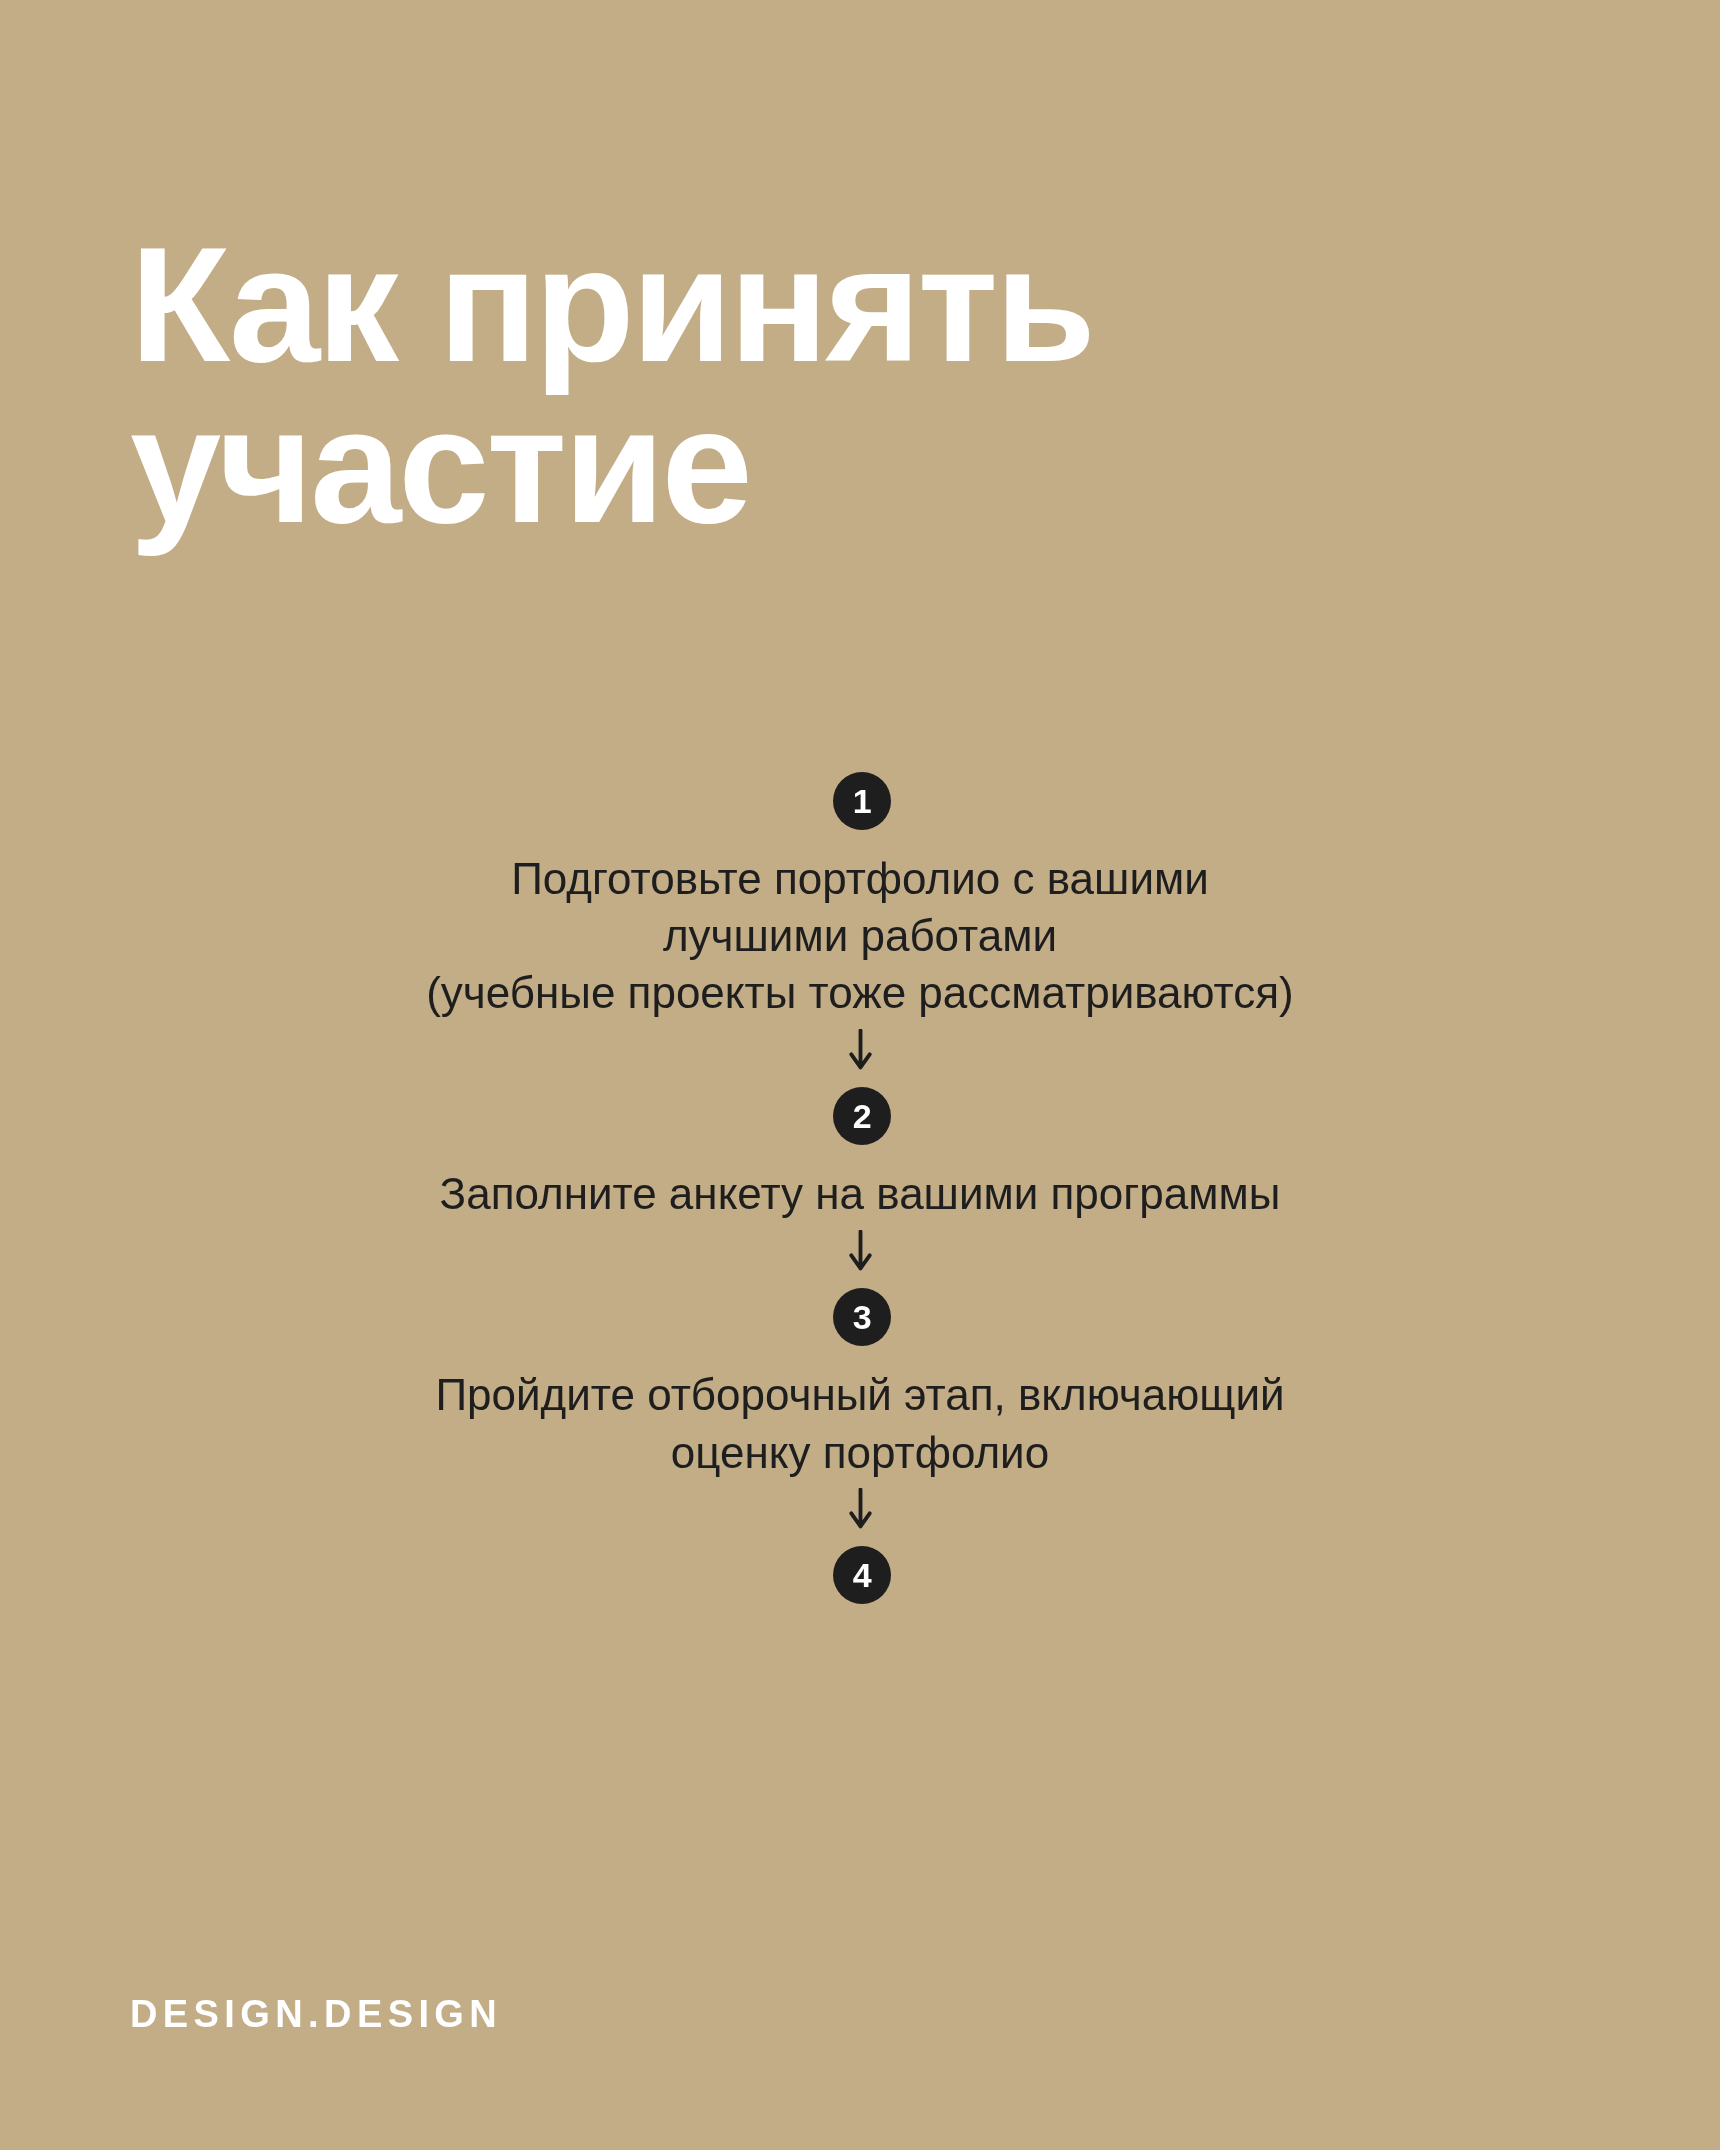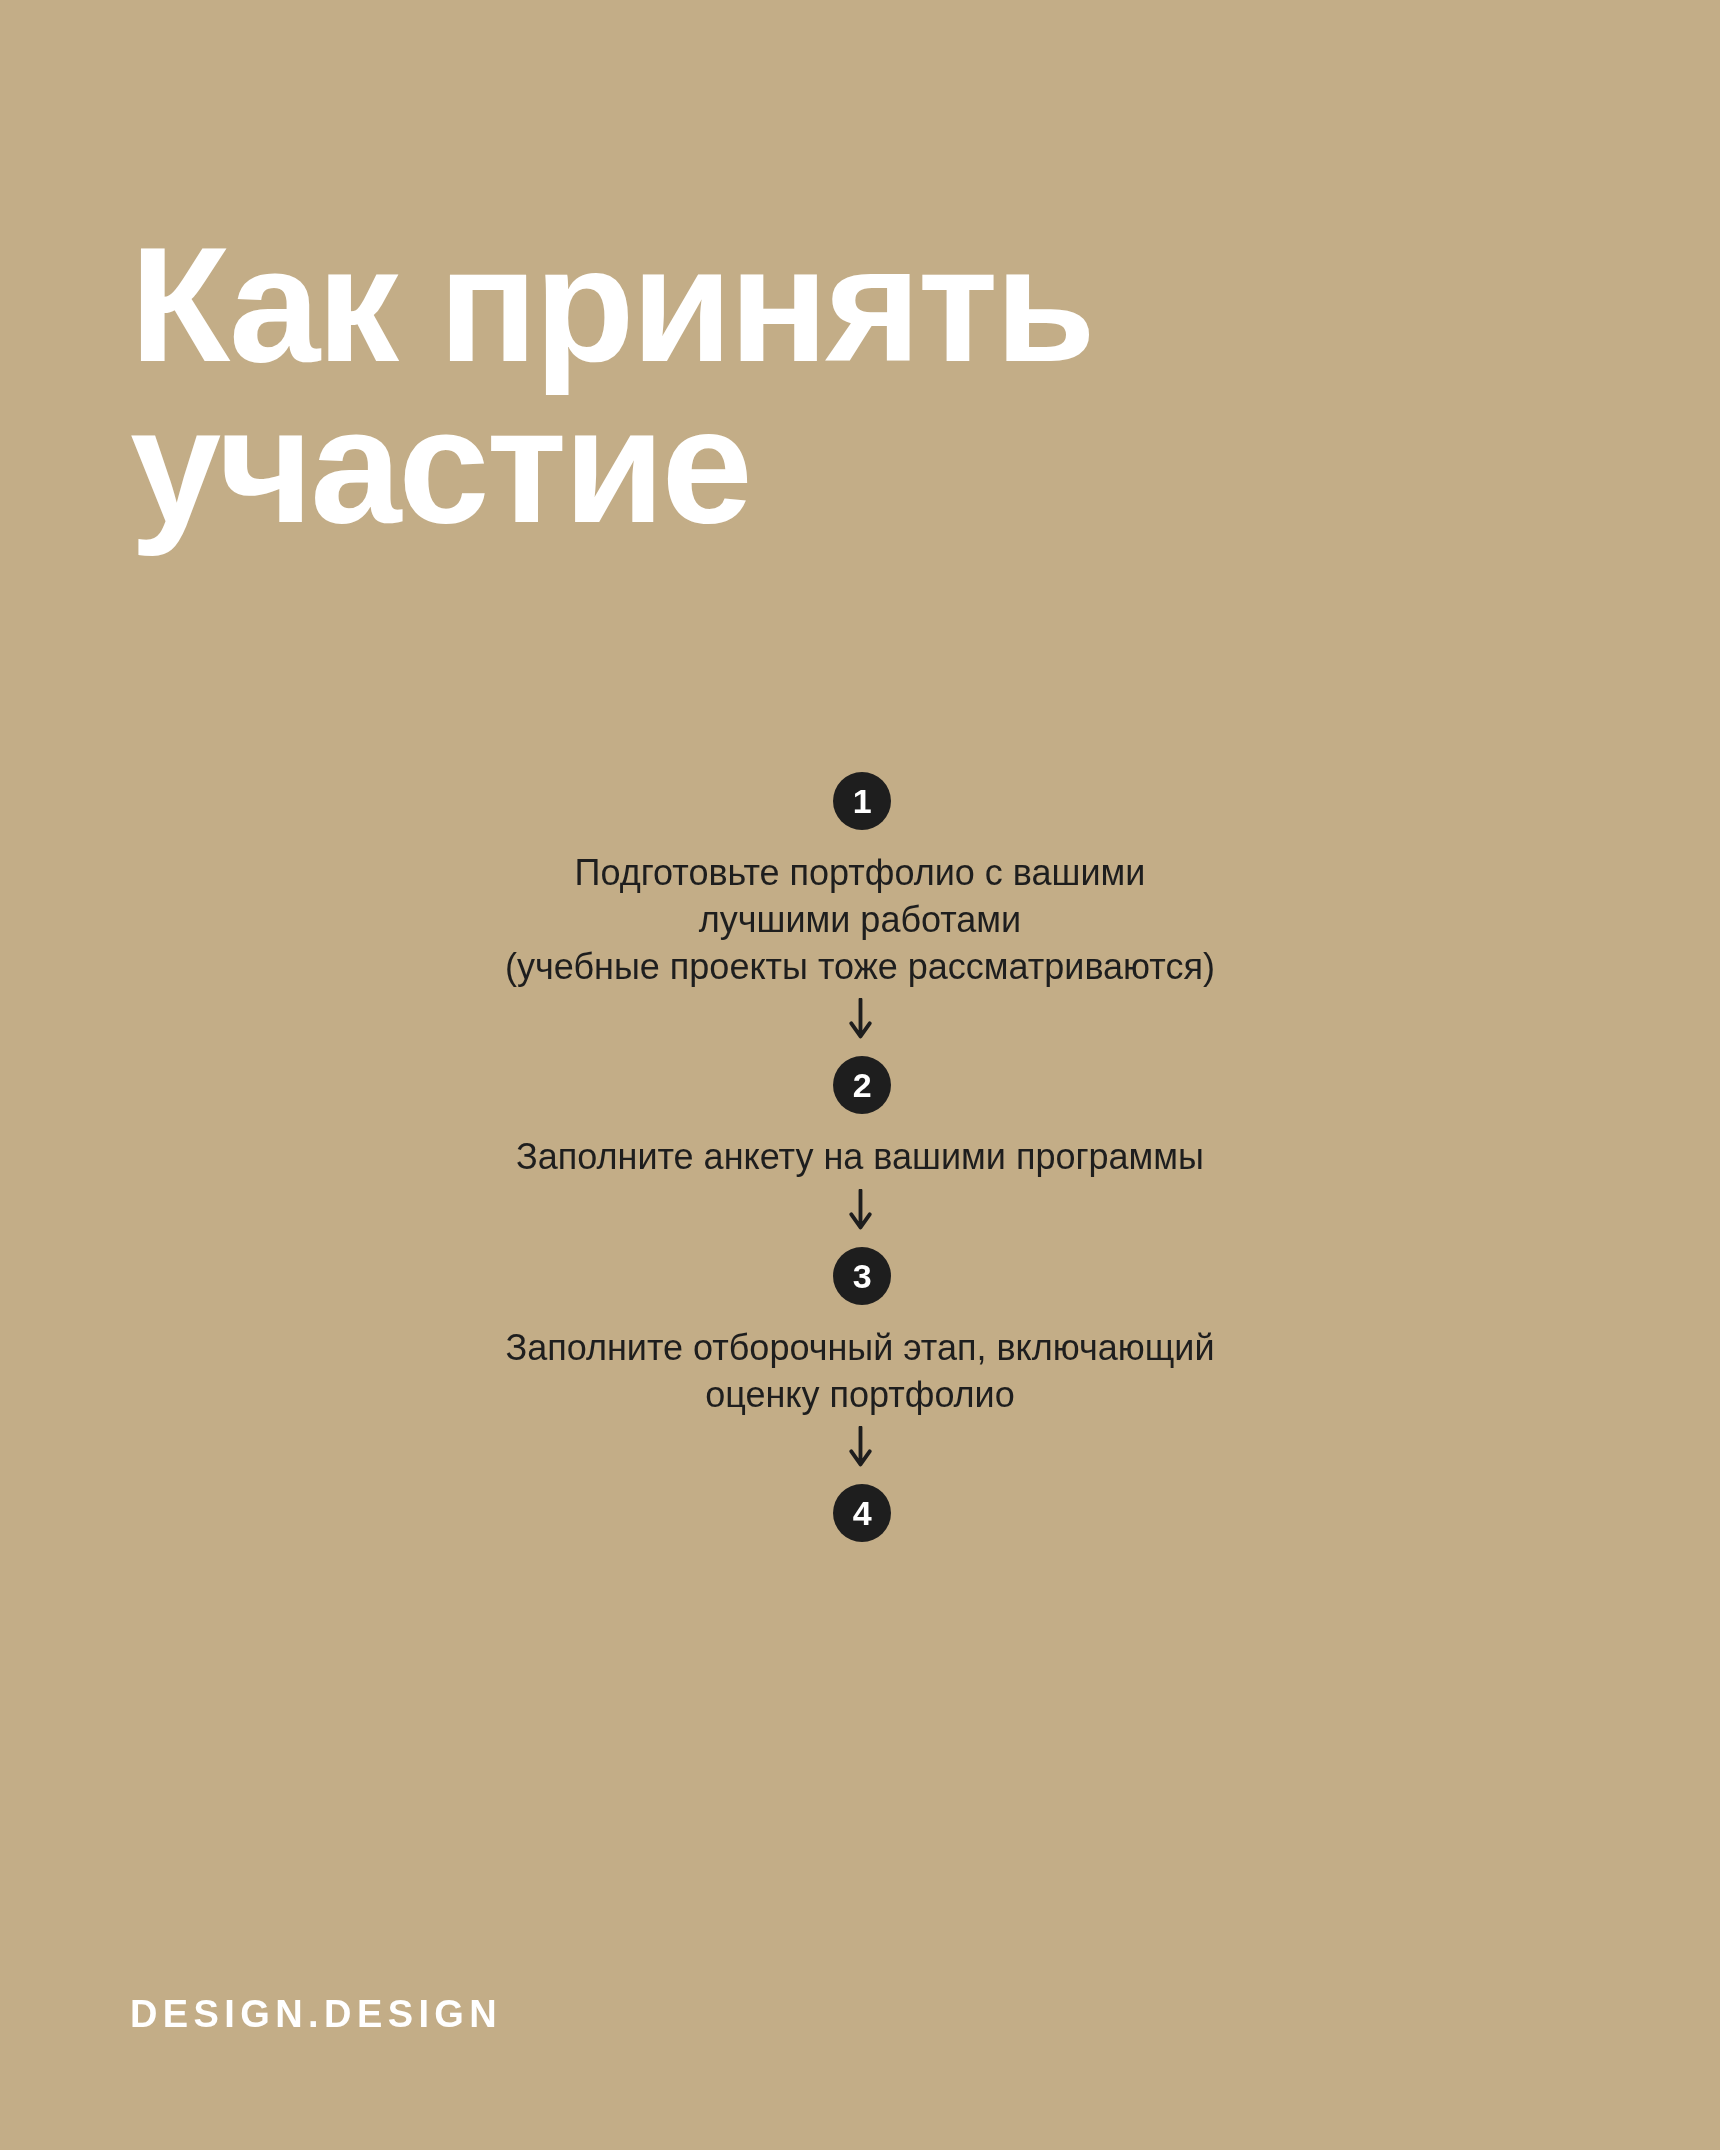--- a/index.html
+++ b/index.html
@@ -68,21 +68,21 @@
     font-size: 34px;
     line-height: 1;
     margin-left: 4.6px;
   }
 
   .step-text {
     margin-top: 20px;
     color: #1e1e1e;
     font-family: "Liberation Sans", sans-serif;
     font-weight: normal;
-    font-size: 36px;
+    font-size: 44px;
     line-height: 1.30;
     text-align: center;
     white-space: pre-line;
     max-width: 1300px;
   }
 
   .arrow {
     display: block;
     margin: 7.6px auto 9.2px auto;
     color: #1e1e1e;
@@ -133,21 +133,21 @@
     </div>
 
     <div class="arrow">
       <svg width="31" height="43" viewBox="0 0 40 56" aria-hidden="true">
         <path d="M20 2 L20 44 M20 50 L8 33 M20 50 L32 33" stroke="#1e1e1e" stroke-width="5" fill="none" stroke-linecap="round" stroke-linejoin="round"></path>
       </svg>
     </div>
 
     <div class="step">
       <div class="badge">3</div>
-      <div class="step-text">Заполните отборочный этап, включающий
+      <div class="step-text">Пройдите отборочный этап, включающий
 оценку портфолио</div>
     </div>
 
     <div class="arrow">
       <svg width="31" height="43" viewBox="0 0 40 56" aria-hidden="true">
         <path d="M20 2 L20 44 M20 50 L8 33 M20 50 L32 33" stroke="#1e1e1e" stroke-width="5" fill="none" stroke-linecap="round" stroke-linejoin="round"></path>
       </svg>
     </div>
 
     <div class="step">

